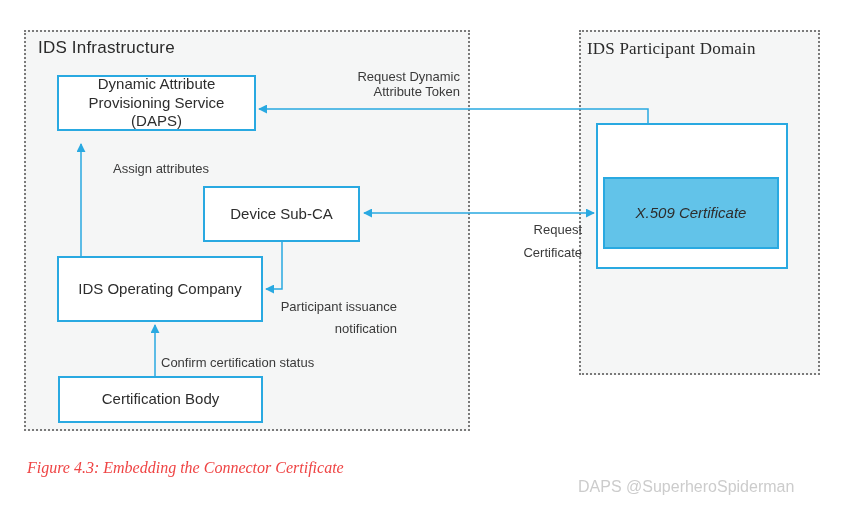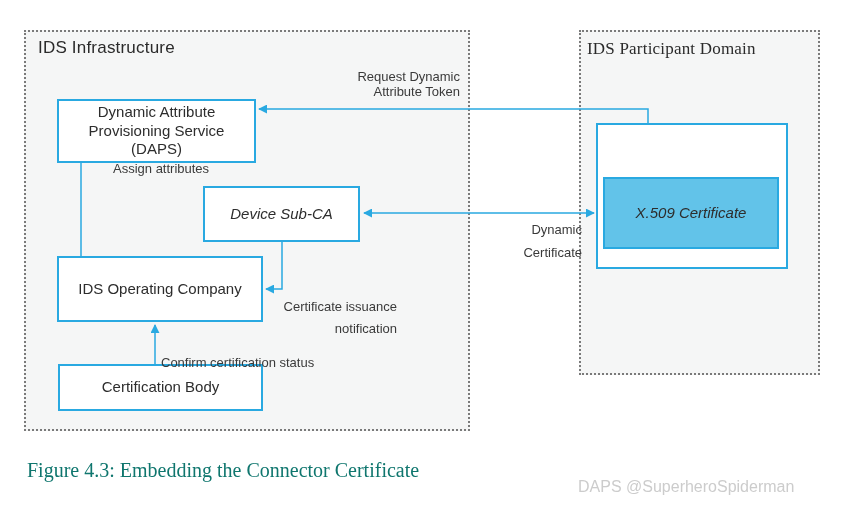--- a/index.html
+++ b/index.html
@@ -25,22 +25,22 @@
   .node.x509 { background:#62c3e9;font-style:italic; }
   .edges { position:absolute; left:0; top:0; pointer-events:none; }
   .edge-label {
     position:absolute; font-size:13px; color:#3a3a3a; white-space:pre-line;
   }
   .edge-label.center { text-align:right; }
   .lh-tall { line-height:1.8; }
   .lh-mid  { line-height:1.7; }
   .lh-tight{ line-height:1.15; }
   .caption {
-    position:absolute; font-family:"Liberation Serif", serif; 
-    font-size:20px; color:#0f766e;
+    position:absolute; font-family:"Liberation Serif", serif; font-style:italic;
+    font-size:16px; color:#ef4444;
   }
   .watermark { position:absolute; font-size:16px; color:#cccccc; }
 </style>
 </head>
 <body>
 
 <div class="stage">
 
   <div class="panel" style="left:24px; top:30px; width:446px; height:401px;"></div>
   <div class="panel" style="left:579px; top:30px; width:241px; height:345px;"></div>
@@ -56,55 +56,55 @@
     </defs>
     <g stroke="#29a9e1" stroke-width="1.5" fill="none">
       <path d="M648,123 L648,109 L259,109" marker-end="url(#arr)"></path>
       <path d="M81,256 L81,144" marker-end="url(#arr)"></path>
       <path d="M364,213 L594,213" marker-start="url(#arr)" marker-end="url(#arr)"></path>
       <path d="M282,242 L282,289 L266,289" marker-end="url(#arr)"></path>
       <path d="M155,376 L155,325" marker-end="url(#arr)"></path>
     </g>
   </svg>
 
-  <div class="node" style="left:57px; top:75px; width:199px; height:64px;margin-top:24px;">
+  <div class="node" style="left:57px; top:75px; width:199px; height:56px;">
     <span>Dynamic Attribute
 Provisioning Service
 (DAPS)</span>
   </div>
 
-  <div class="node" style="left:203px; top:186px; width:157px; height:56px;font-style:italic;">
+  <div class="node" style="left:203px; top:186px; width:157px; height:56px;">
     <span>Device Sub-CA</span>
   </div>
 
   <div class="node" style="left:57px; top:256px; width:206px; height:66px;">
     <span>IDS Operating Company</span>
   </div>
 
-  <div class="node" style="left:58px; top:364px; width:205px; height:47px;">
+  <div class="node" style="left:58px; top:376px; width:205px; height:47px;">
     <span>Certification Body</span>
   </div>
 
   <div class="node container" style="left:596px; top:123px; width:192px; height:146px;">
     <span class="inner-title">IDS Connector</span>
   </div>
 
   <div class="node x509" style="left:603px; top:177px; width:176px; height:72px;">
     <span>X.509 Certificate</span>
   </div>
 
   <div class="edge-label center lh-tight" style="left:320px; top:70px; width:140px;">Request Dynamic
 Attribute Token</div>
 
   <div class="edge-label" style="left:88px; top:161px; width:140px;margin-left:25px;">Assign attributes</div>
 
-  <div class="edge-label center lh-tall" style="left:462px; top:218px; width:120px;">Dynamic
+  <div class="edge-label center lh-tall" style="left:462px; top:218px; width:120px;">Request
 Certificate</div>
 
-  <div class="edge-label center lh-mid" style="left:264px; top:296px; width:133px;">Certificate issuance
+  <div class="edge-label center lh-mid" style="left:264px; top:296px; width:133px;">Participant issuance
 notification</div>
 
   <div class="edge-label" style="left:161px; top:355px; width:210px;">Confirm certification status</div>
 
   <div class="caption" style="left:27px; top:459px;">Figure 4.3: Embedding the Connector Certificate</div>
 
   <div class="watermark" style="left:578px; top:478px;">DAPS @SuperheroSpiderman</div>
 
 </div>
 

